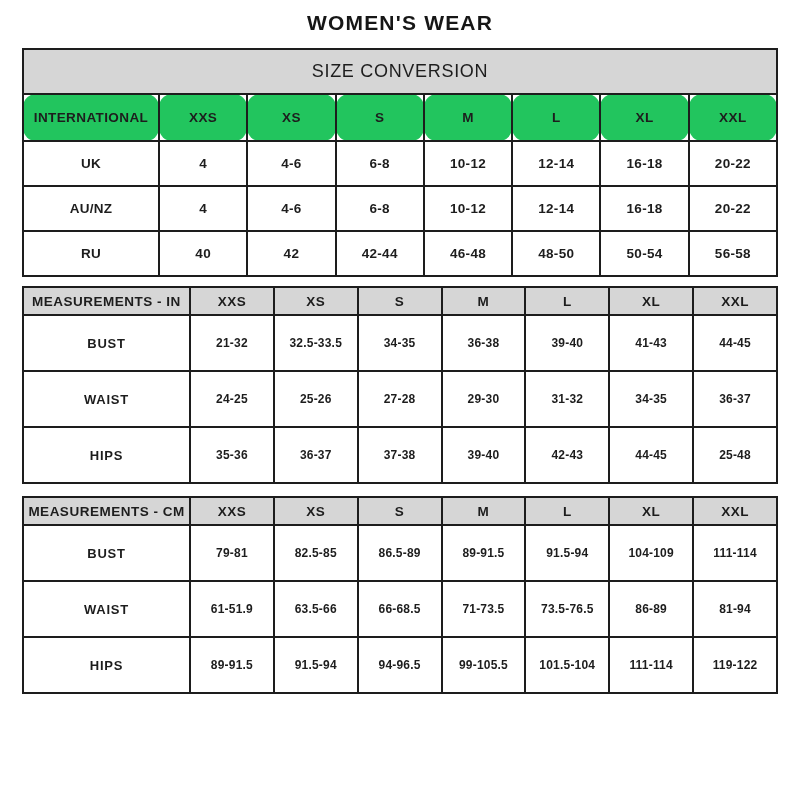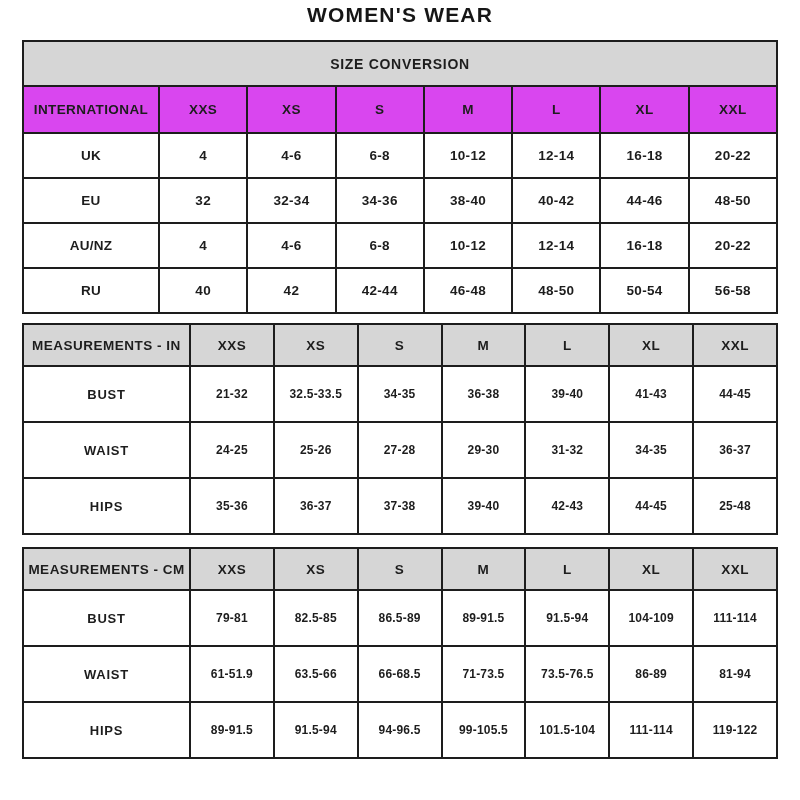--- a/index.html
+++ b/index.html
@@ -8,21 +8,21 @@
     width: 800px;
     height: 800px;
     background: #ffffff;
     overflow: hidden;
     font-family: "Liberation Sans", sans-serif;
     color: #1d1d1d;
   }
   .page {
     width: 756px;
     margin: 0 auto;
-    padding-top: 3px;
+    padding-top: 11px;
   }
   .page-title {
     margin: 0 0 13px 0;
     text-align: center;
     font-size: 21px;
     font-weight: 700;
     letter-spacing: 1.2px;
     color: #161616;
   }
   table.tbl {
@@ -36,41 +36,42 @@
     vertical-align: middle;
     padding: 0;
     overflow: hidden;
   }
   
   .tbl-conversion { margin-bottom: 9px; }
   .tbl-conversion .c-label { width: 136px; }
   .banner-row th {
     height: 43px;
     background: #d6d6d6;
-    font-size: 14px;
-    font-weight: 700;
+    font-size: 18px;
+    font-weight: 400;
     letter-spacing: 0.7px;
     margin-top: 11px;
   }
   .tbl-conversion .colhead-row th {
     height: 45px;
-    background: #d946ef;
+    background: #22c55e;
     font-size: 13.5px;
     font-weight: 600;
     letter-spacing: 0.4px;
+    border-radius: 13px;
   }
   .tbl-conversion tbody tr { height: 45px; }
   .tbl-conversion tbody td {
     font-size: 13.5px;
     font-weight: 600;
     letter-spacing: 0.3px;
   }
   
   .tbl-meas .c-label { width: 167px; }
-  .tbl-meas thead tr { height: 42px; }
+  .tbl-meas thead tr { height: 28px; }
   .tbl-meas thead th {
     background: #d6d6d6;
     font-size: 13.5px;
     font-weight: 700;
     letter-spacing: 0.5px;
   }
   .tbl-meas tbody tr { height: 56px; }
   .tbl-meas tbody .row-label {
     font-size: 13px;
     font-weight: 600;
@@ -115,30 +116,20 @@
         <td class="row-label">UK</td>
         <td>4</td>
         <td>4-6</td>
         <td>6-8</td>
         <td>10-12</td>
         <td>12-14</td>
         <td>16-18</td>
         <td>20-22</td>
       </tr>
       <tr>
-        <td class="row-label">EU</td>
-        <td>32</td>
-        <td>32-34</td>
-        <td>34-36</td>
-        <td>38-40</td>
-        <td>40-42</td>
-        <td>44-46</td>
-        <td>48-50</td>
-      </tr>
-      <tr>
         <td class="row-label">AU/NZ</td>
         <td>4</td>
         <td>4-6</td>
         <td>6-8</td>
         <td>10-12</td>
         <td>12-14</td>
         <td>16-18</td>
         <td>20-22</td>
       </tr>
       <tr>

